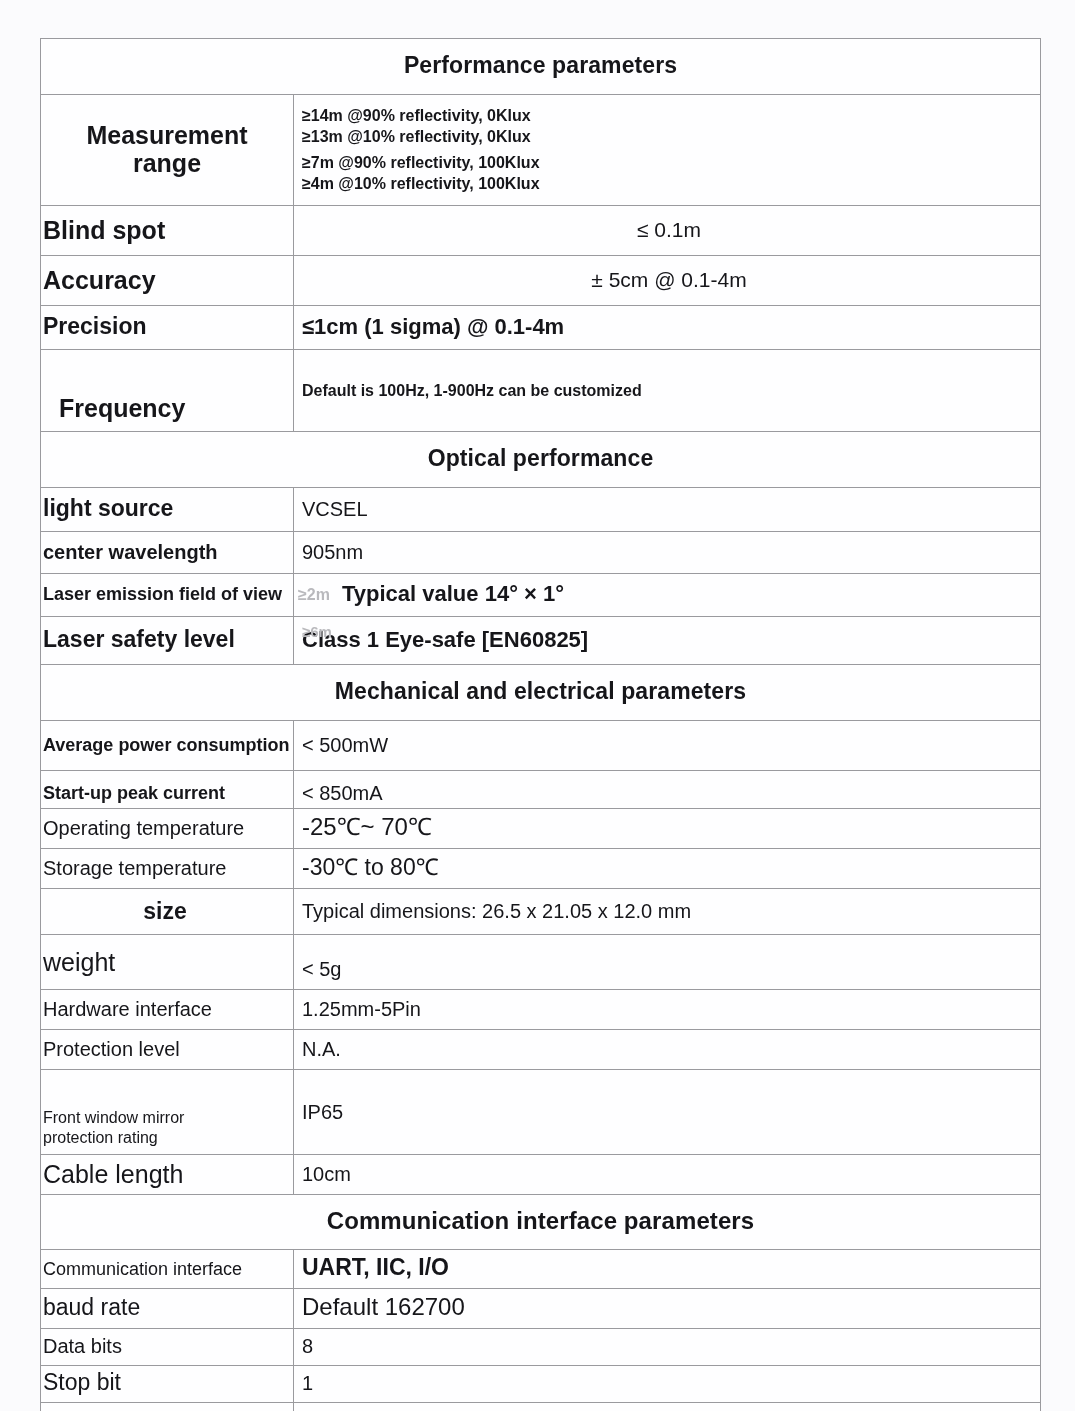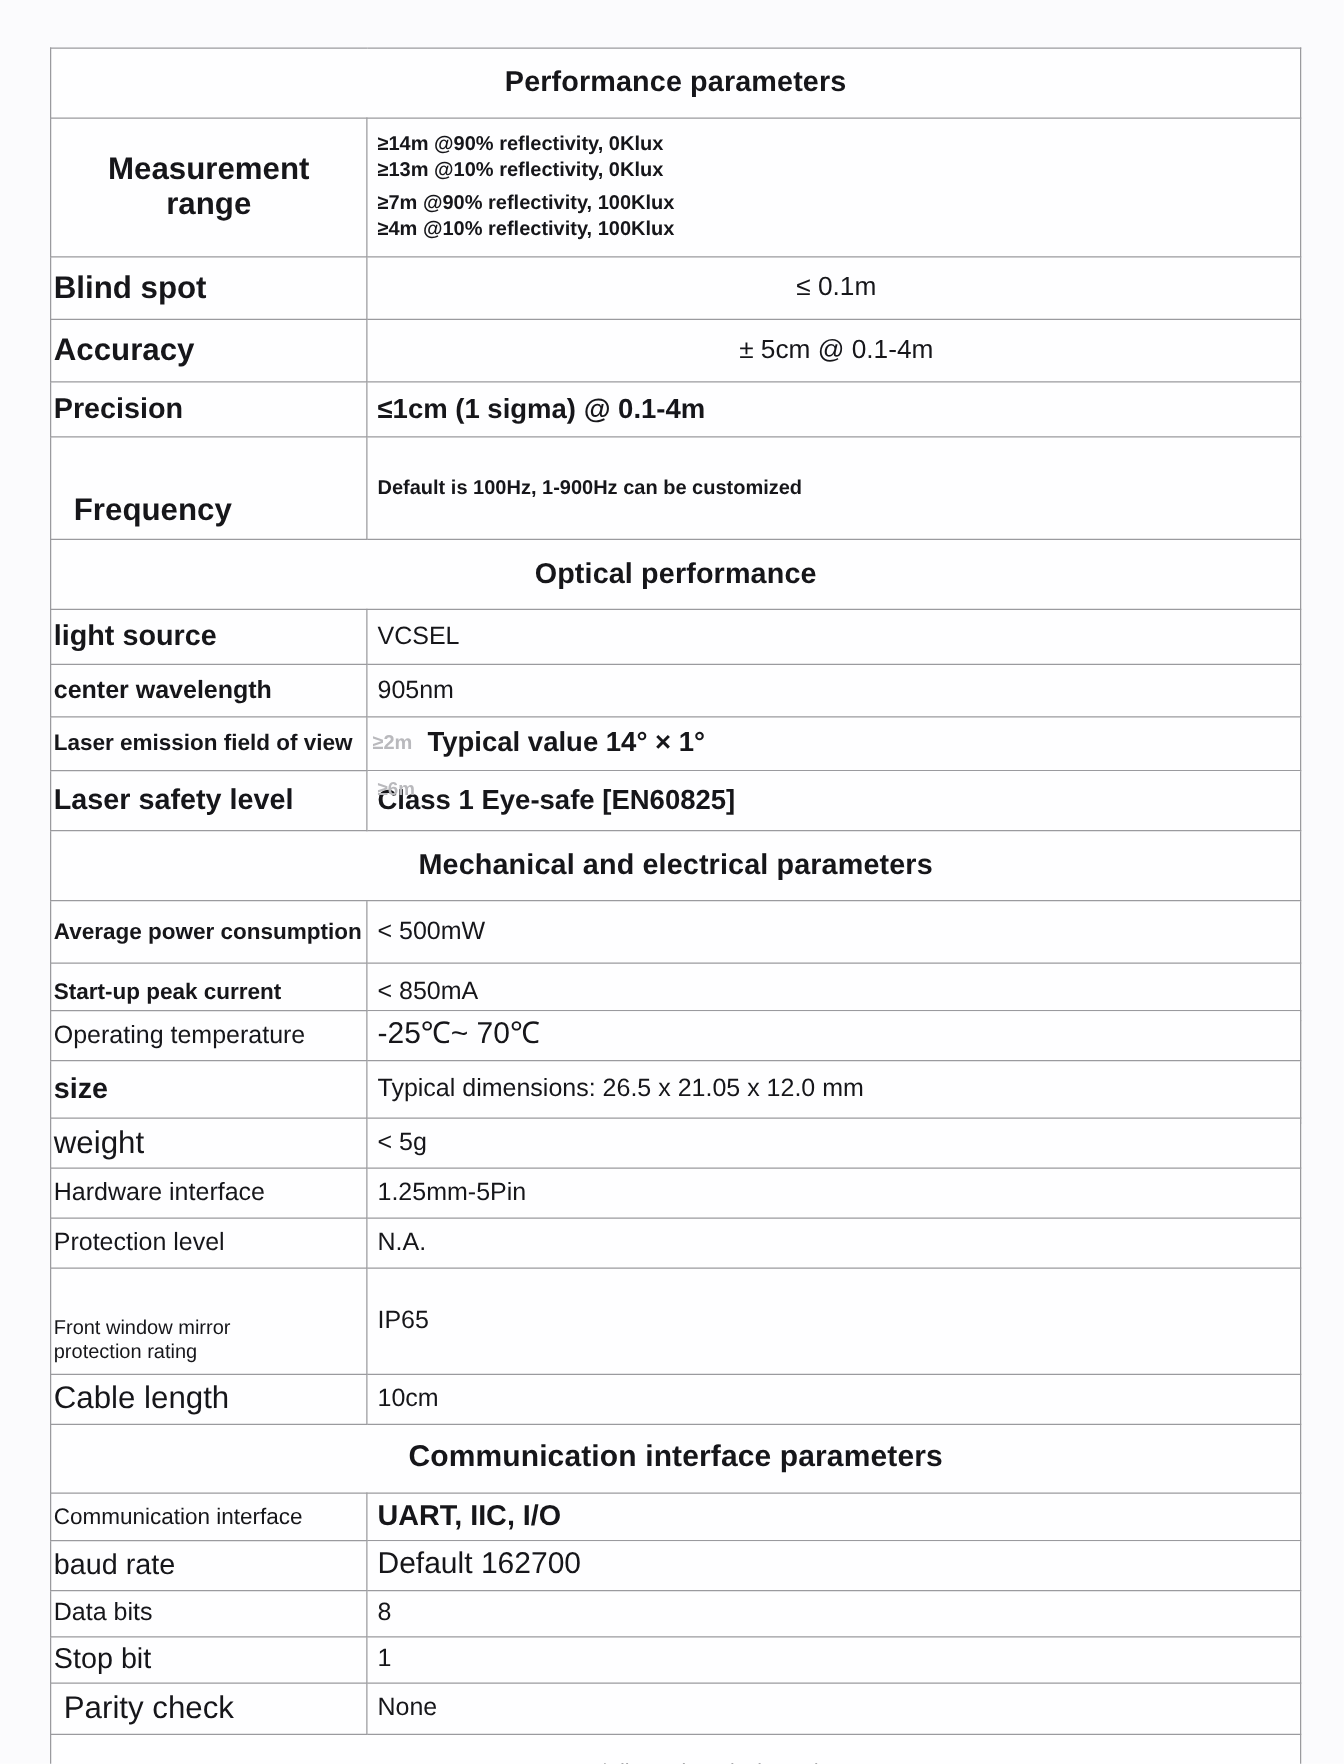--- a/index.html
+++ b/index.html
@@ -287,36 +287,44 @@
 
       <tr>
         <td>
           <span class="lbl left thin s-md bleed" style="padding-top:6px;padding-bottom:7px;">Operating temperature</span>
         </td>
         <td style="position:relative">
           <span class="val v-xl" style="padding-top:4px;padding-bottom:6px;font-weight:normal;">-25℃~ 70℃</span>
         </td>
       </tr>
 
-
-      <tr>
-        <td>
-          <span class="lbl left s-lg bleed" style="padding-top:8px;padding-bottom:9px;">size</span>
+      <tr>
+        <td>
+          <span class="lbl left thin s-md bleed" style="padding-top:7px;padding-bottom:8px;">Storage temperature</span>
+        </td>
+        <td>
+          <span class="val" style="font-size:23px;font-weight:normal;padding-top:5px;padding-bottom:7px;">-30℃ to 80℃</span>
+        </td>
+      </tr>
+
+      <tr>
+        <td>
+          <span class="lbl left s-lg bleed" style="padding-top:8px;padding-bottom:9px;text-align:center;">size</span>
         </td>
         <td>
           <span class="val v-reg" style="padding-top:10px;padding-bottom:11px;">Typical dimensions: 26.5 x 21.05 x 12.0 mm</span>
         </td>
       </tr>
 
       <tr>
         <td>
           <span class="lbl left thin s-xl bleed" style="padding-top:4px;padding-bottom:5px;">weight</span>
         </td>
         <td>
-          <span class="val v-reg" style="padding-top:7px;padding-bottom:8px;">&lt; 5g</span>
+          <span class="val v-reg" style="padding-top:7px;padding-bottom:8px;margin-top:15px;">&lt; 5g</span>
         </td>
       </tr>
 
       <tr>
         <td>
           <span class="lbl left thin s-md bleed" style="padding-top:5px;padding-bottom:6px;">Hardware interface</span>
         </td>
         <td>
           <span class="val v-reg" style="padding-top:7px;padding-bottom:8px;">1.25mm-5Pin</span>
         </td>

